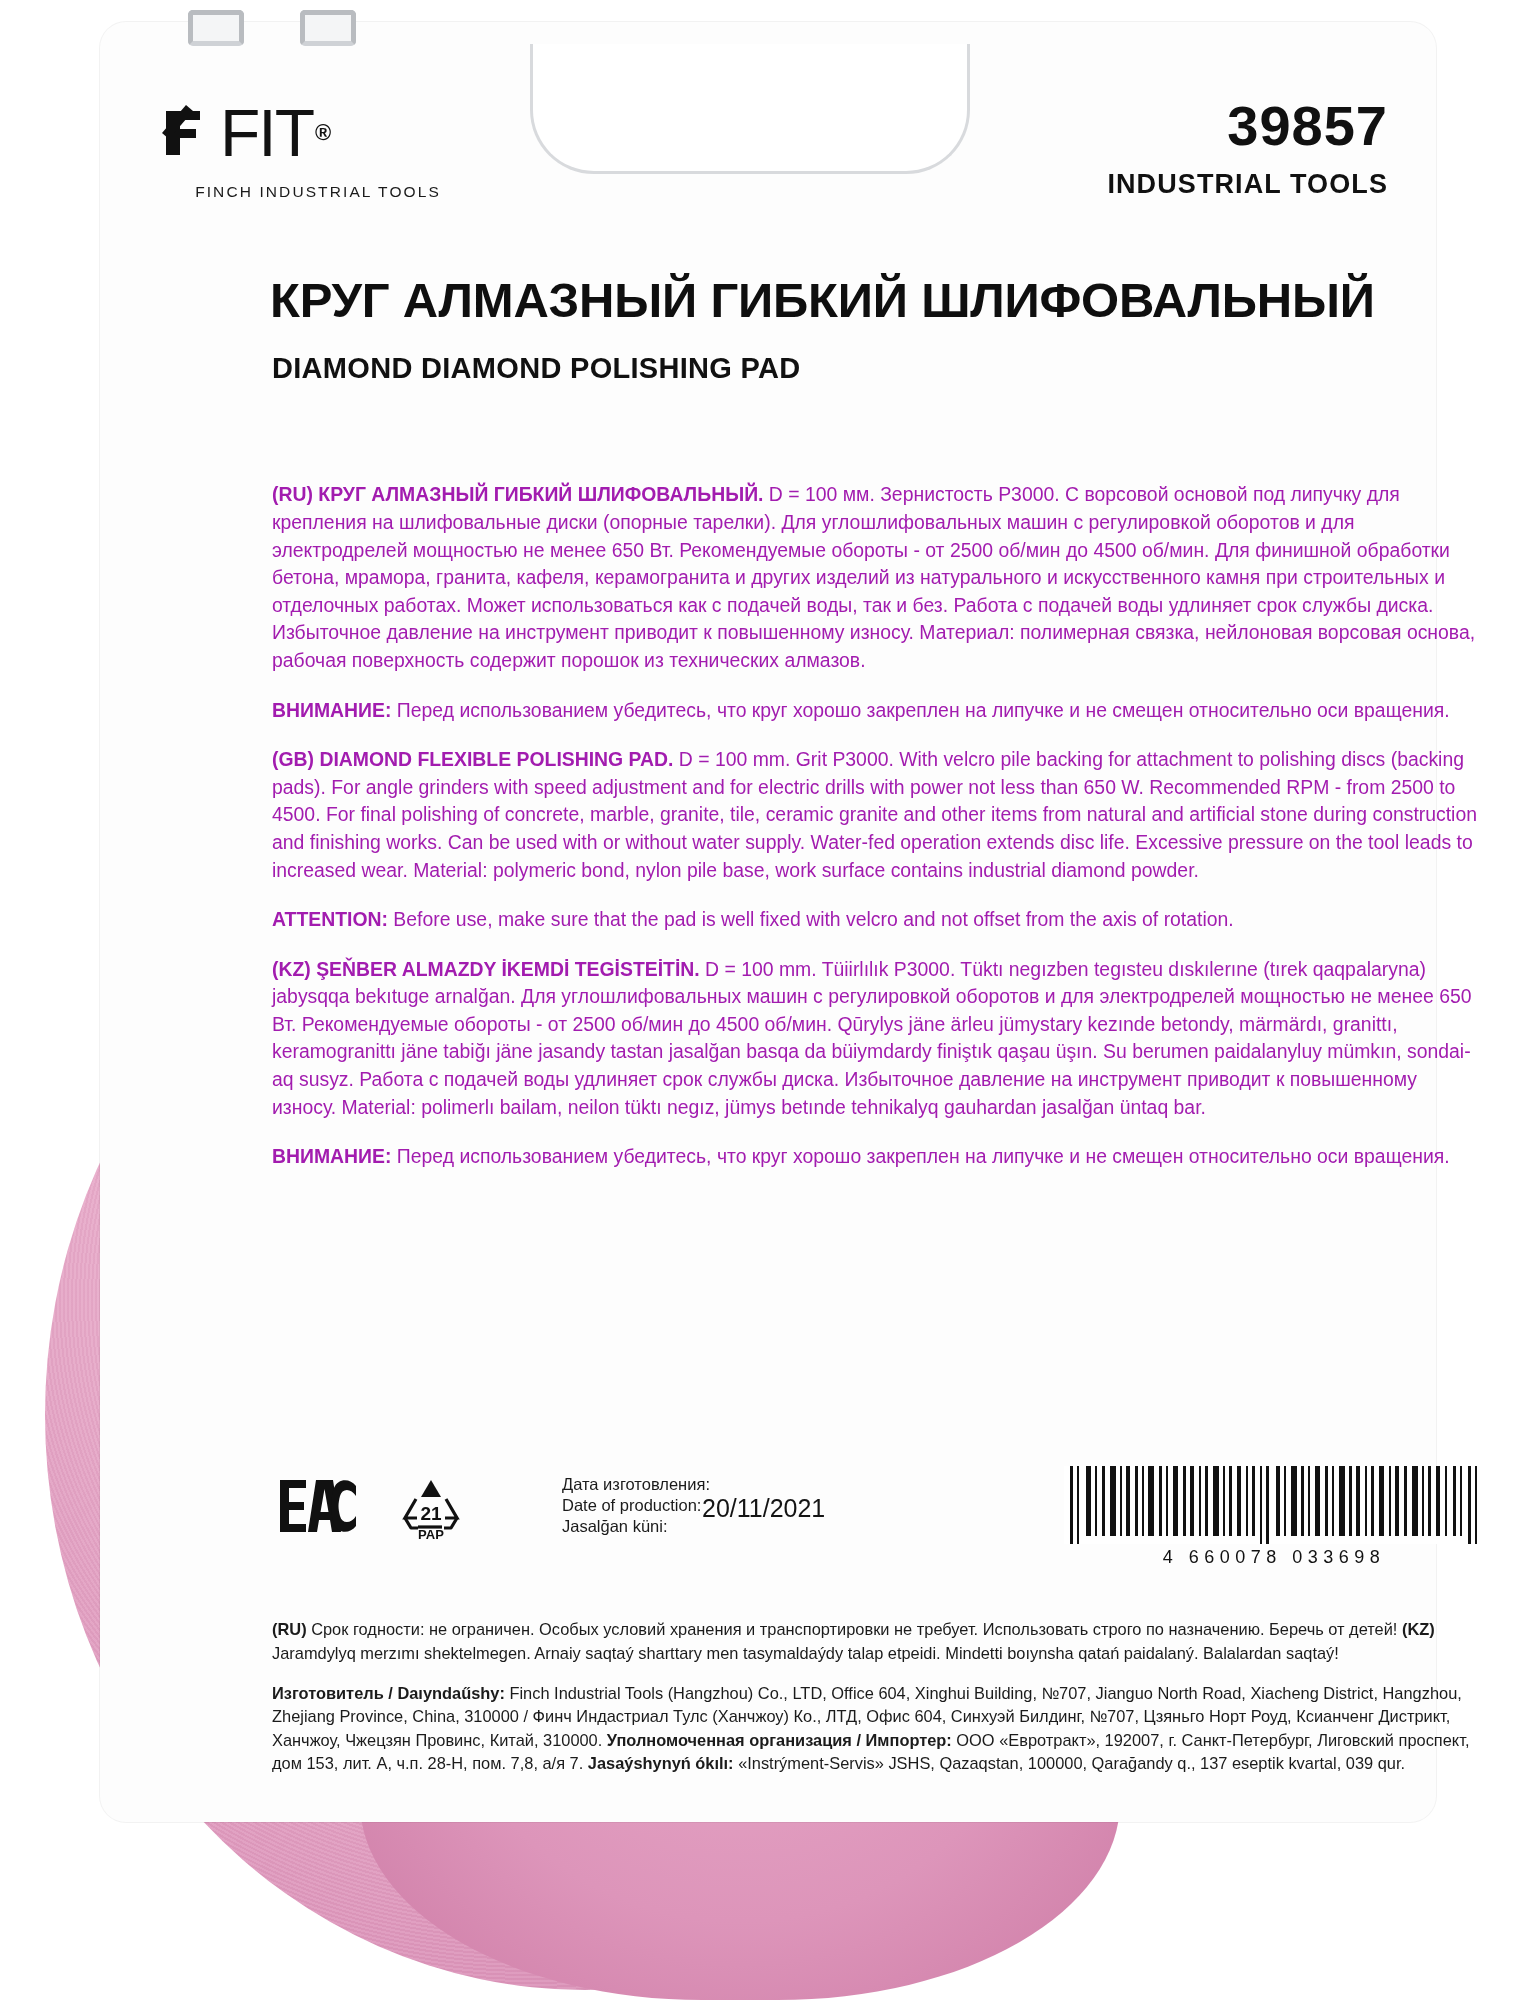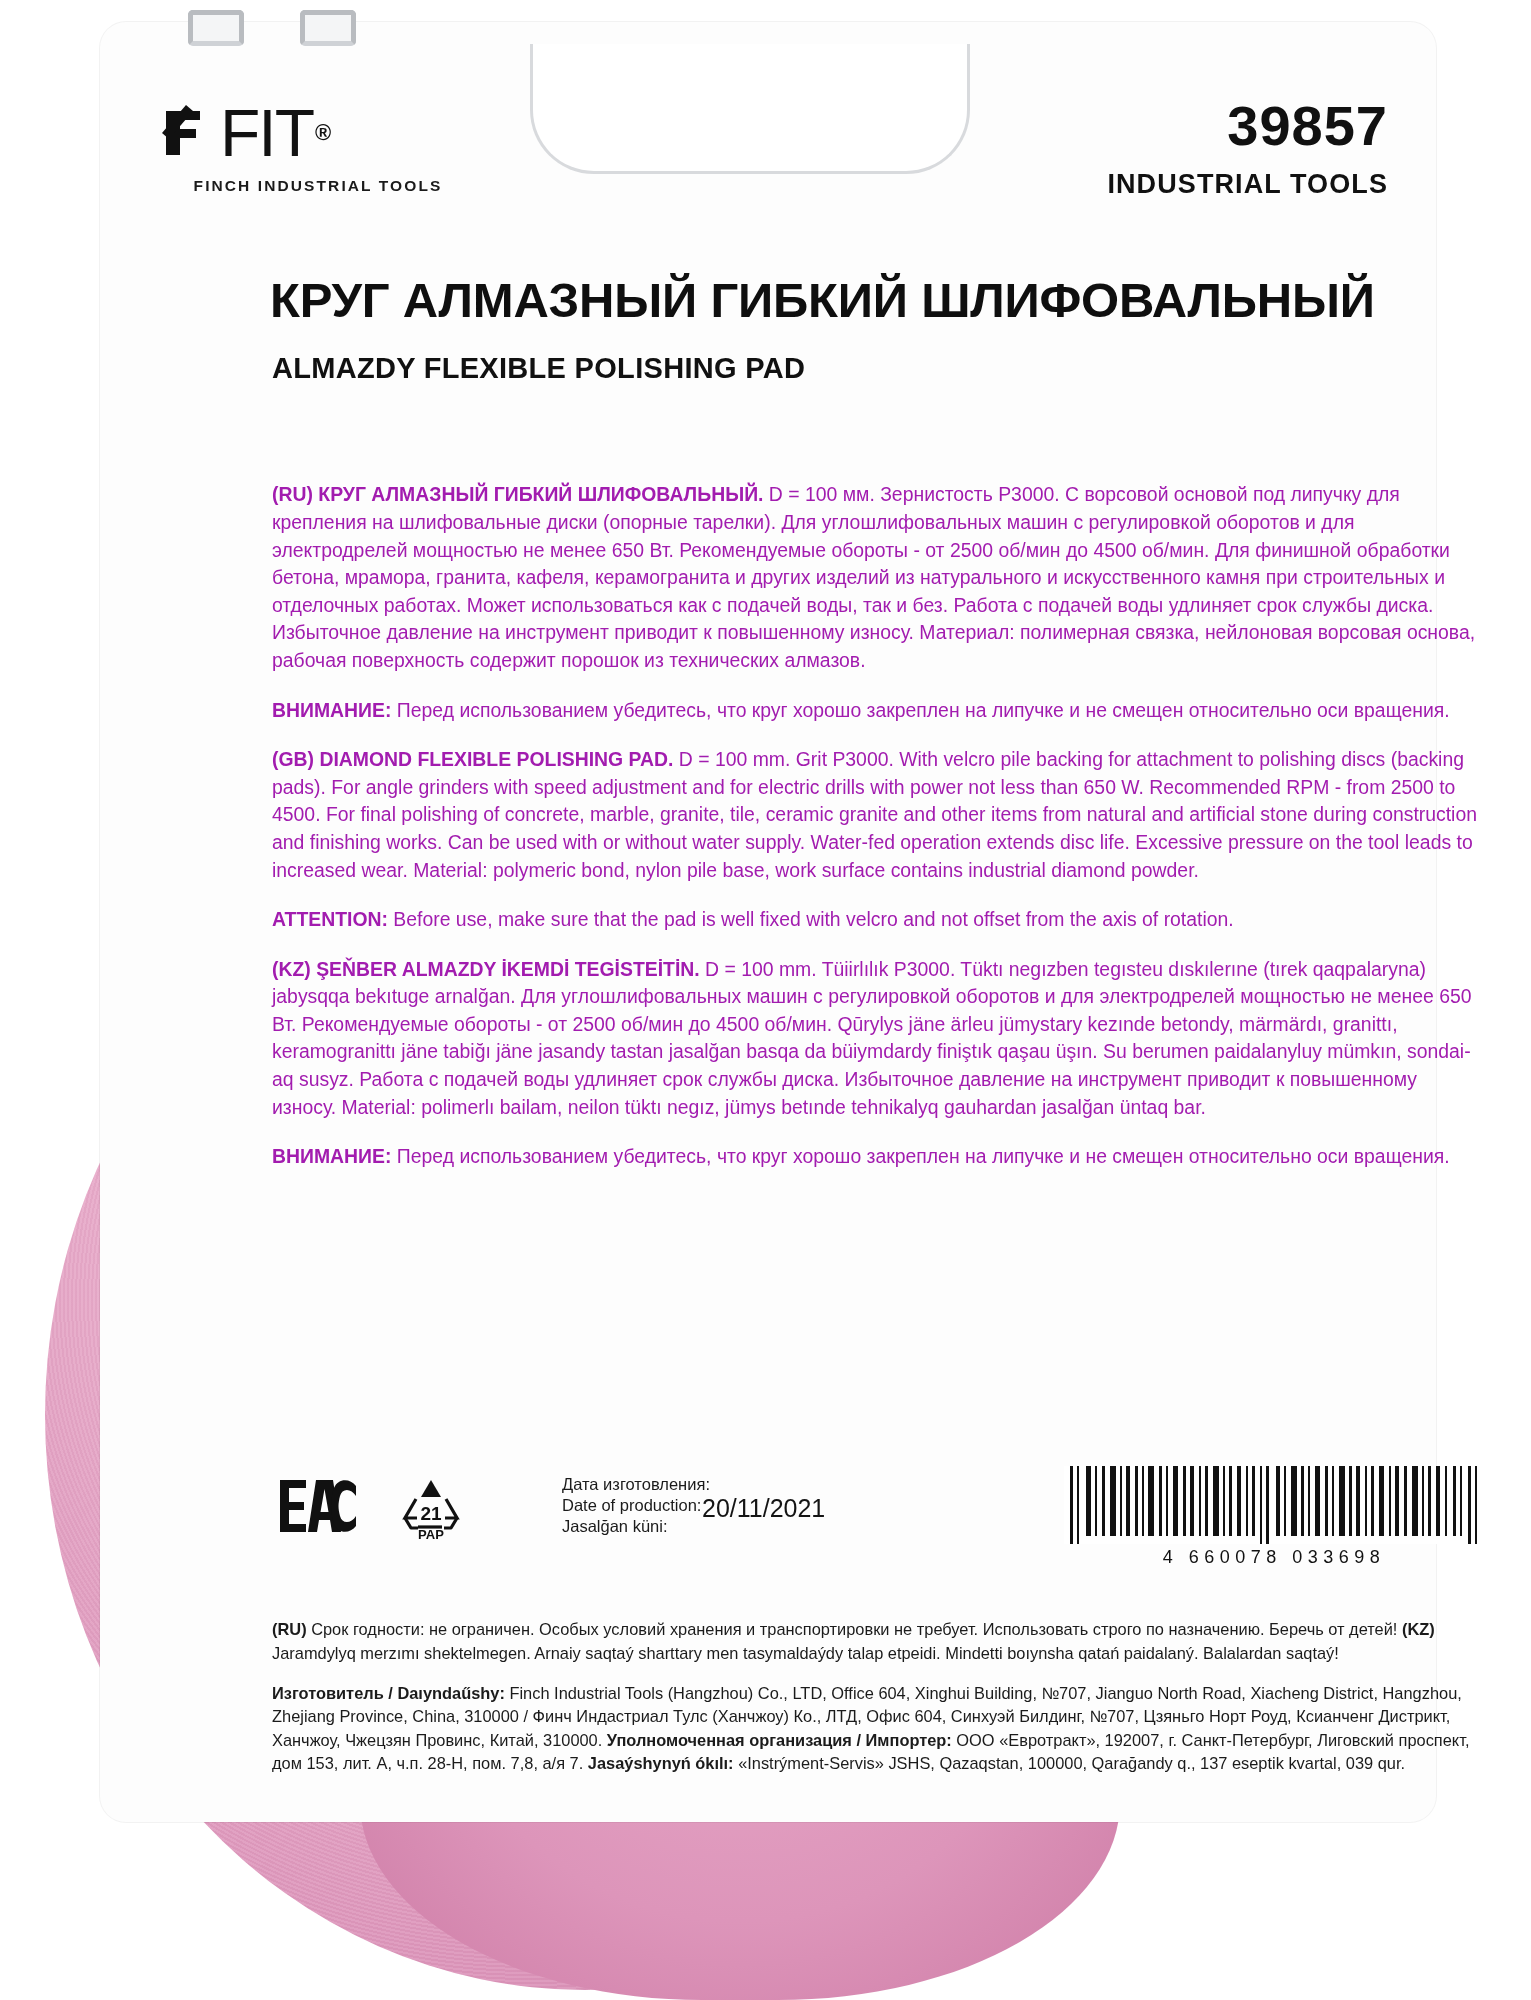--- a/index.html
+++ b/index.html
@@ -142,22 +142,22 @@
     color: #121212;
     margin-left: 2px;
     line-height: 1;
   }
   #logo-tagline {
     font-size: 15.5px;
     letter-spacing: 2.1px;
     color: #1a1a1a;
     text-align: center;
     width: 316px;
-    margin-top: 8px;
-    font-weight: 700;
+    margin-top: 14px;
+    font-weight: 400;
   }
   #sku {
     position: absolute;
     right: 0;
     top: -4px;
     font-size: 56px;
     font-weight: bold;
     color: #111;
     letter-spacing: 1px;
   }
@@ -308,21 +308,21 @@
         <span id="logo-reg">®</span>
       </div>
       <div id="logo-tagline">FINCH INDUSTRIAL TOOLS</div>
     </div>
 
     <div id="sku">39857</div>
     <div id="sku-sub">INDUSTRIAL TOOLS</div>
   </div>
 
   <div id="title-main">КРУГ АЛМАЗНЫЙ ГИБКИЙ ШЛИФОВАЛЬНЫЙ</div>
-  <div id="title-sub">ALMAZDY FLEXIBLE POLISHING PAD</div>
+  <div id="title-sub">DIAMOND DIAMOND POLISHING PAD</div>
 
   <div id="body">
     <p class="para">
       <b>(RU) КРУГ АЛМАЗНЫЙ ГИБКИЙ ШЛИФОВАЛЬНЫЙ.</b><span> D = 100 мм. Зернистость Р3000. С ворсовой основой под липучку для крепления на шлифовальные диски (опорные тарелки). Для углошлифовальных машин с регулировкой оборотов и для электродрелей мощностью не менее 650 Вт. Рекомендуемые обороты - от 2500 об/мин до 4500 об/мин. Для финишной обработки бетона, мрамора, гранита, кафеля, керамогранита и других изделий из натурального и искусственного камня при строительных и отделочных работах. Может использоваться как с подачей воды, так и без. Работа с подачей воды удлиняет срок службы диска. Избыточное давление на инструмент приводит к повышенному износу. Материал: полимерная связка, нейлоновая ворсовая основа, рабочая поверхность содержит порошок из технических алмазов.</span>
     </p>
     <p class="para">
       <b>ВНИМАНИЕ:</b><span> Перед использованием убедитесь, что круг хорошо закреплен на липучке и не смещен относительно оси вращения.</span>
     </p>
     <p class="para">
       <b>(GB) DIAMOND FLEXIBLE POLISHING PAD.</b><span> D = 100 mm. Grit P3000. With velcro pile backing for attachment to polishing discs (backing pads). For angle grinders with speed adjustment and for electric drills with power not less than 650 W. Recommended RPM - from 2500 to 4500. For final polishing of concrete, marble, granite, tile, ceramic granite and other items from natural and artificial stone during construction and finishing works. Can be used with or without water supply. Water-fed operation extends disc life. Excessive pressure on the tool leads to increased wear. Material: polymeric bond, nylon pile base, work surface contains industrial diamond powder.</span>

